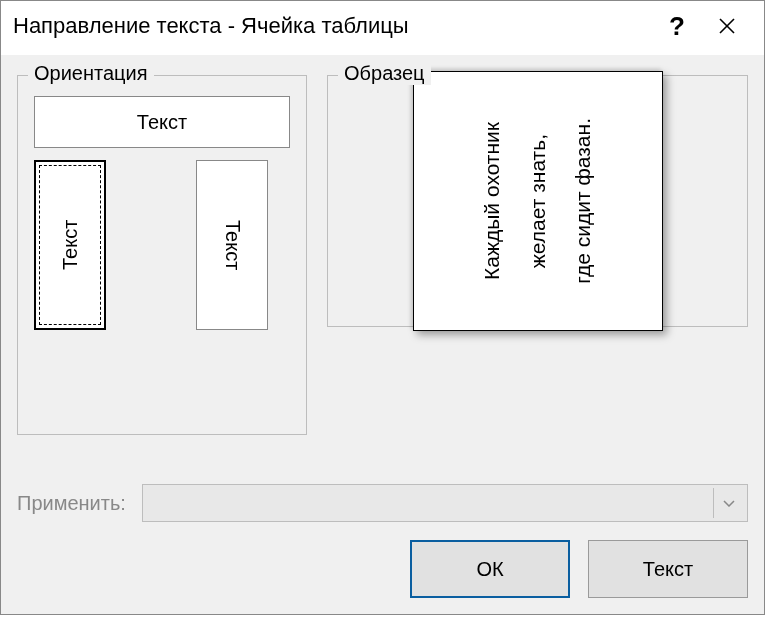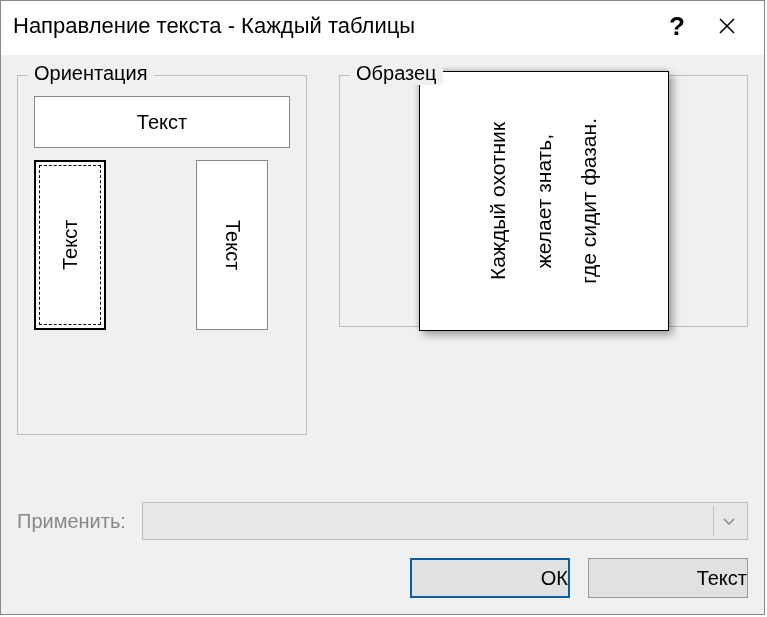--- a/index.html
+++ b/index.html
@@ -53,21 +53,21 @@
       height: 18px;
     }
     .body {
       flex: 1;
       padding: 6px 16px 16px 16px;
       display: flex;
       flex-direction: column;
     }
     .groups-row {
       display: flex;
-      gap: 32px;
+      gap: 20px;
       flex: 1;
     }
     .groupbox {
       border: 1px solid #bdbdbd;
       position: relative;
       margin-top: 14px;
     }
     .group-legend {
       position: absolute;
       top: -14px;
@@ -177,39 +177,39 @@
       height: 8px;
     }
     .buttons-row {
       display: flex;
       justify-content: flex-end;
       gap: 18px;
       margin-top: 18px;
     }
     .btn {
       width: 160px;
-      height: 40px;
+      height: 58px;
       border: 1px solid #9a9a9a;
       background: #e1e1e1;
       font-size: 20px;
       display: flex;
       align-items: center;
-      justify-content: flex-end;
+      justify-content: center;
       cursor: pointer;
     }
     .btn.primary {
       border: 2px solid #0a5ea0;
     }
   </style>
 </head>
 <body>
 
 <div class="dialog">
   <div class="titlebar">
-    <div class="title">Направление текста - Каждый таблицы</div>
+    <div class="title">Направление текста - Ячейка таблицы</div>
     <div class="title-btn help">?</div>
     <div class="title-btn close">
       <svg viewBox="0 0 18 18">
         <line x1="2" y1="2" x2="16" y2="16" stroke="#000" stroke-width="1.6"></line>
         <line x1="16" y1="2" x2="2" y2="16" stroke="#000" stroke-width="1.6"></line>
       </svg>
     </div>
   </div>
 
   <div class="body">

